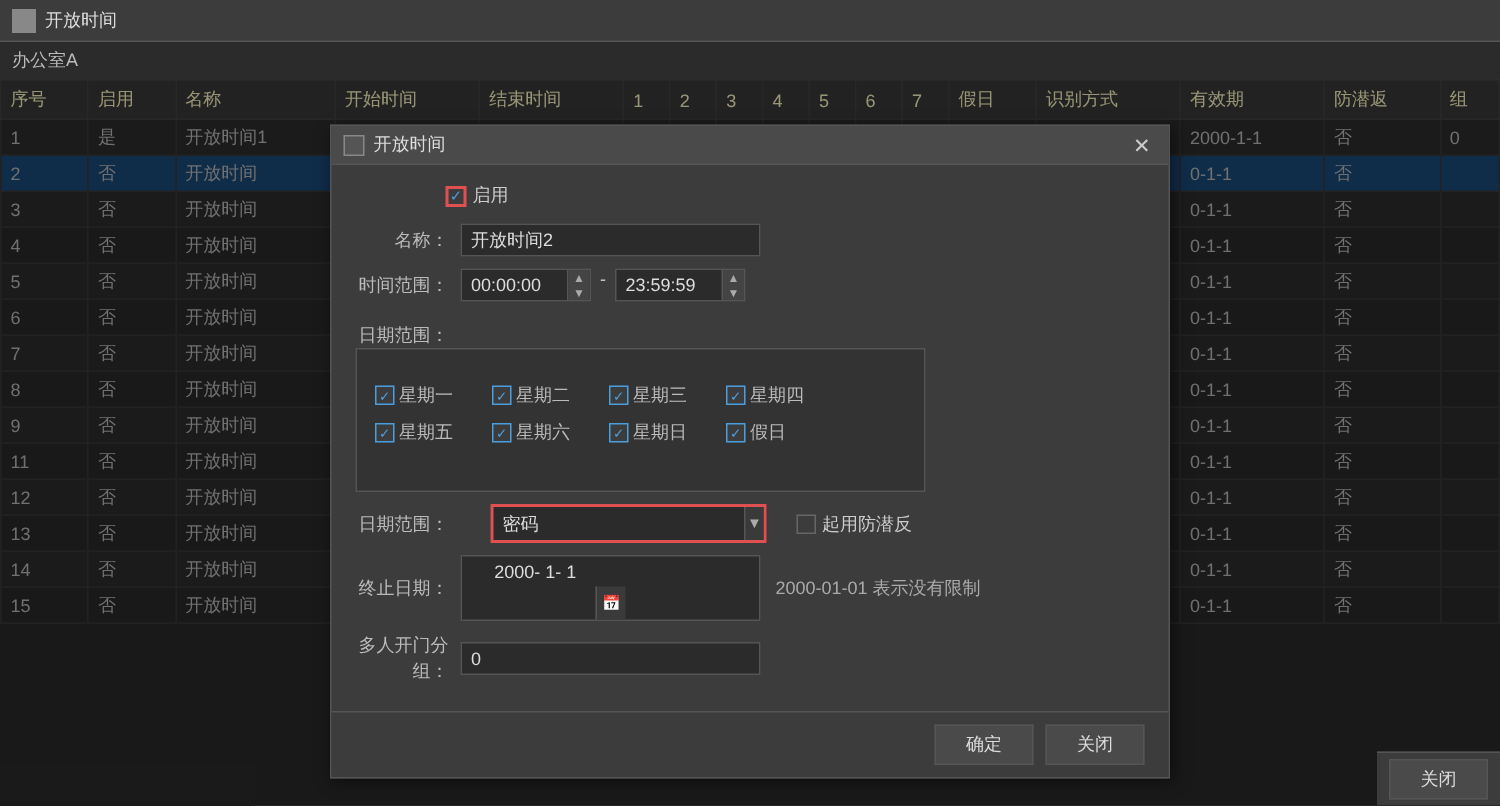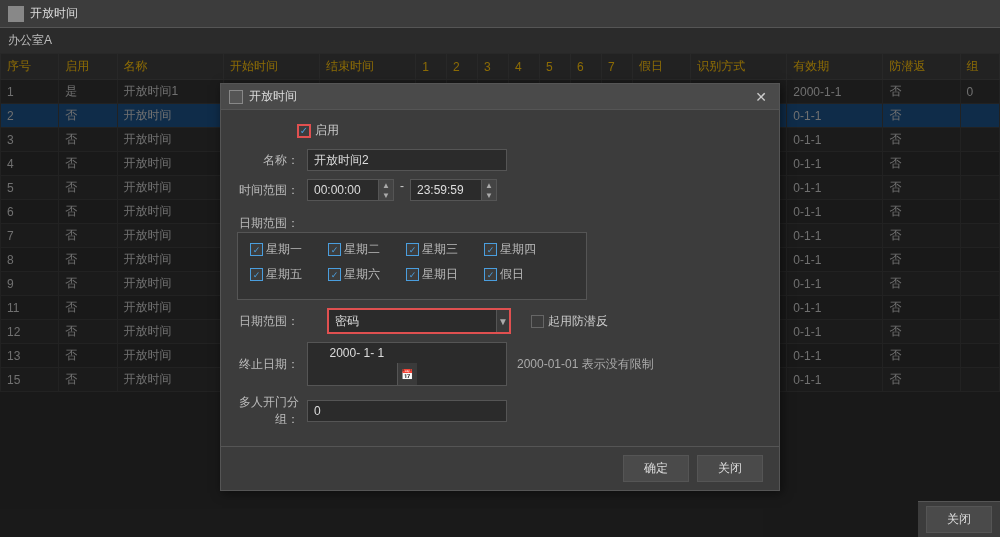--- a/index.html
+++ b/index.html
@@ -50,21 +50,21 @@
       overflow: hidden;
       position: relative;
     }
     table {
       width: 100%;
       border-collapse: collapse;
       font-size: 12px;
     }
     table thead tr {
       background: #3a3a3a;
-      color: #eab308;
+      color: #fef9c3;
     }
     table thead th {
       padding: 4px 6px;
       border: 1px solid #444;
       font-weight: normal;
       text-align: left;
       white-space: nowrap;
     }
     table tbody tr {
       background: #2e2e2e;
@@ -217,23 +217,23 @@
       display: flex;
       align-items: center;
       justify-content: center;
       color: #aaa;
       font-size: 8px;
     }
     
     .date-range-box {
       border: 1px solid #555;
       background: #333;
-      padding: 8px 12px;
+      padding: 22px 12px;
       margin-left: 0;
-      width: 350px;
+      width: 380px;
     }
     .weekday-row {
       display: flex;
       gap: 8px;
       margin-bottom: 8px;
     }
     .weekday-item {
       display: flex;
       align-items: center;
       gap: 3px;
@@ -643,20 +643,39 @@
             <td></td>
             <td></td>
             <td></td>
             <td></td>
             <td></td>
             <td>0-1-1</td>
             <td>否</td>
             <td></td>
           </tr>
           <tr>
+            <td>14</td>
+            <td>否</td>
+            <td>开放时间</td>
+            <td></td>
+            <td></td>
+            <td></td>
+            <td></td>
+            <td></td>
+            <td></td>
+            <td></td>
+            <td></td>
+            <td></td>
+            <td></td>
+            <td></td>
+            <td>0-1-1</td>
+            <td>否</td>
+            <td></td>
+          </tr>
+          <tr>
             <td>15</td>
             <td>否</td>
             <td>开放时间</td>
             <td></td>
             <td></td>
             <td></td>
             <td></td>
             <td></td>
             <td></td>
             <td></td>

